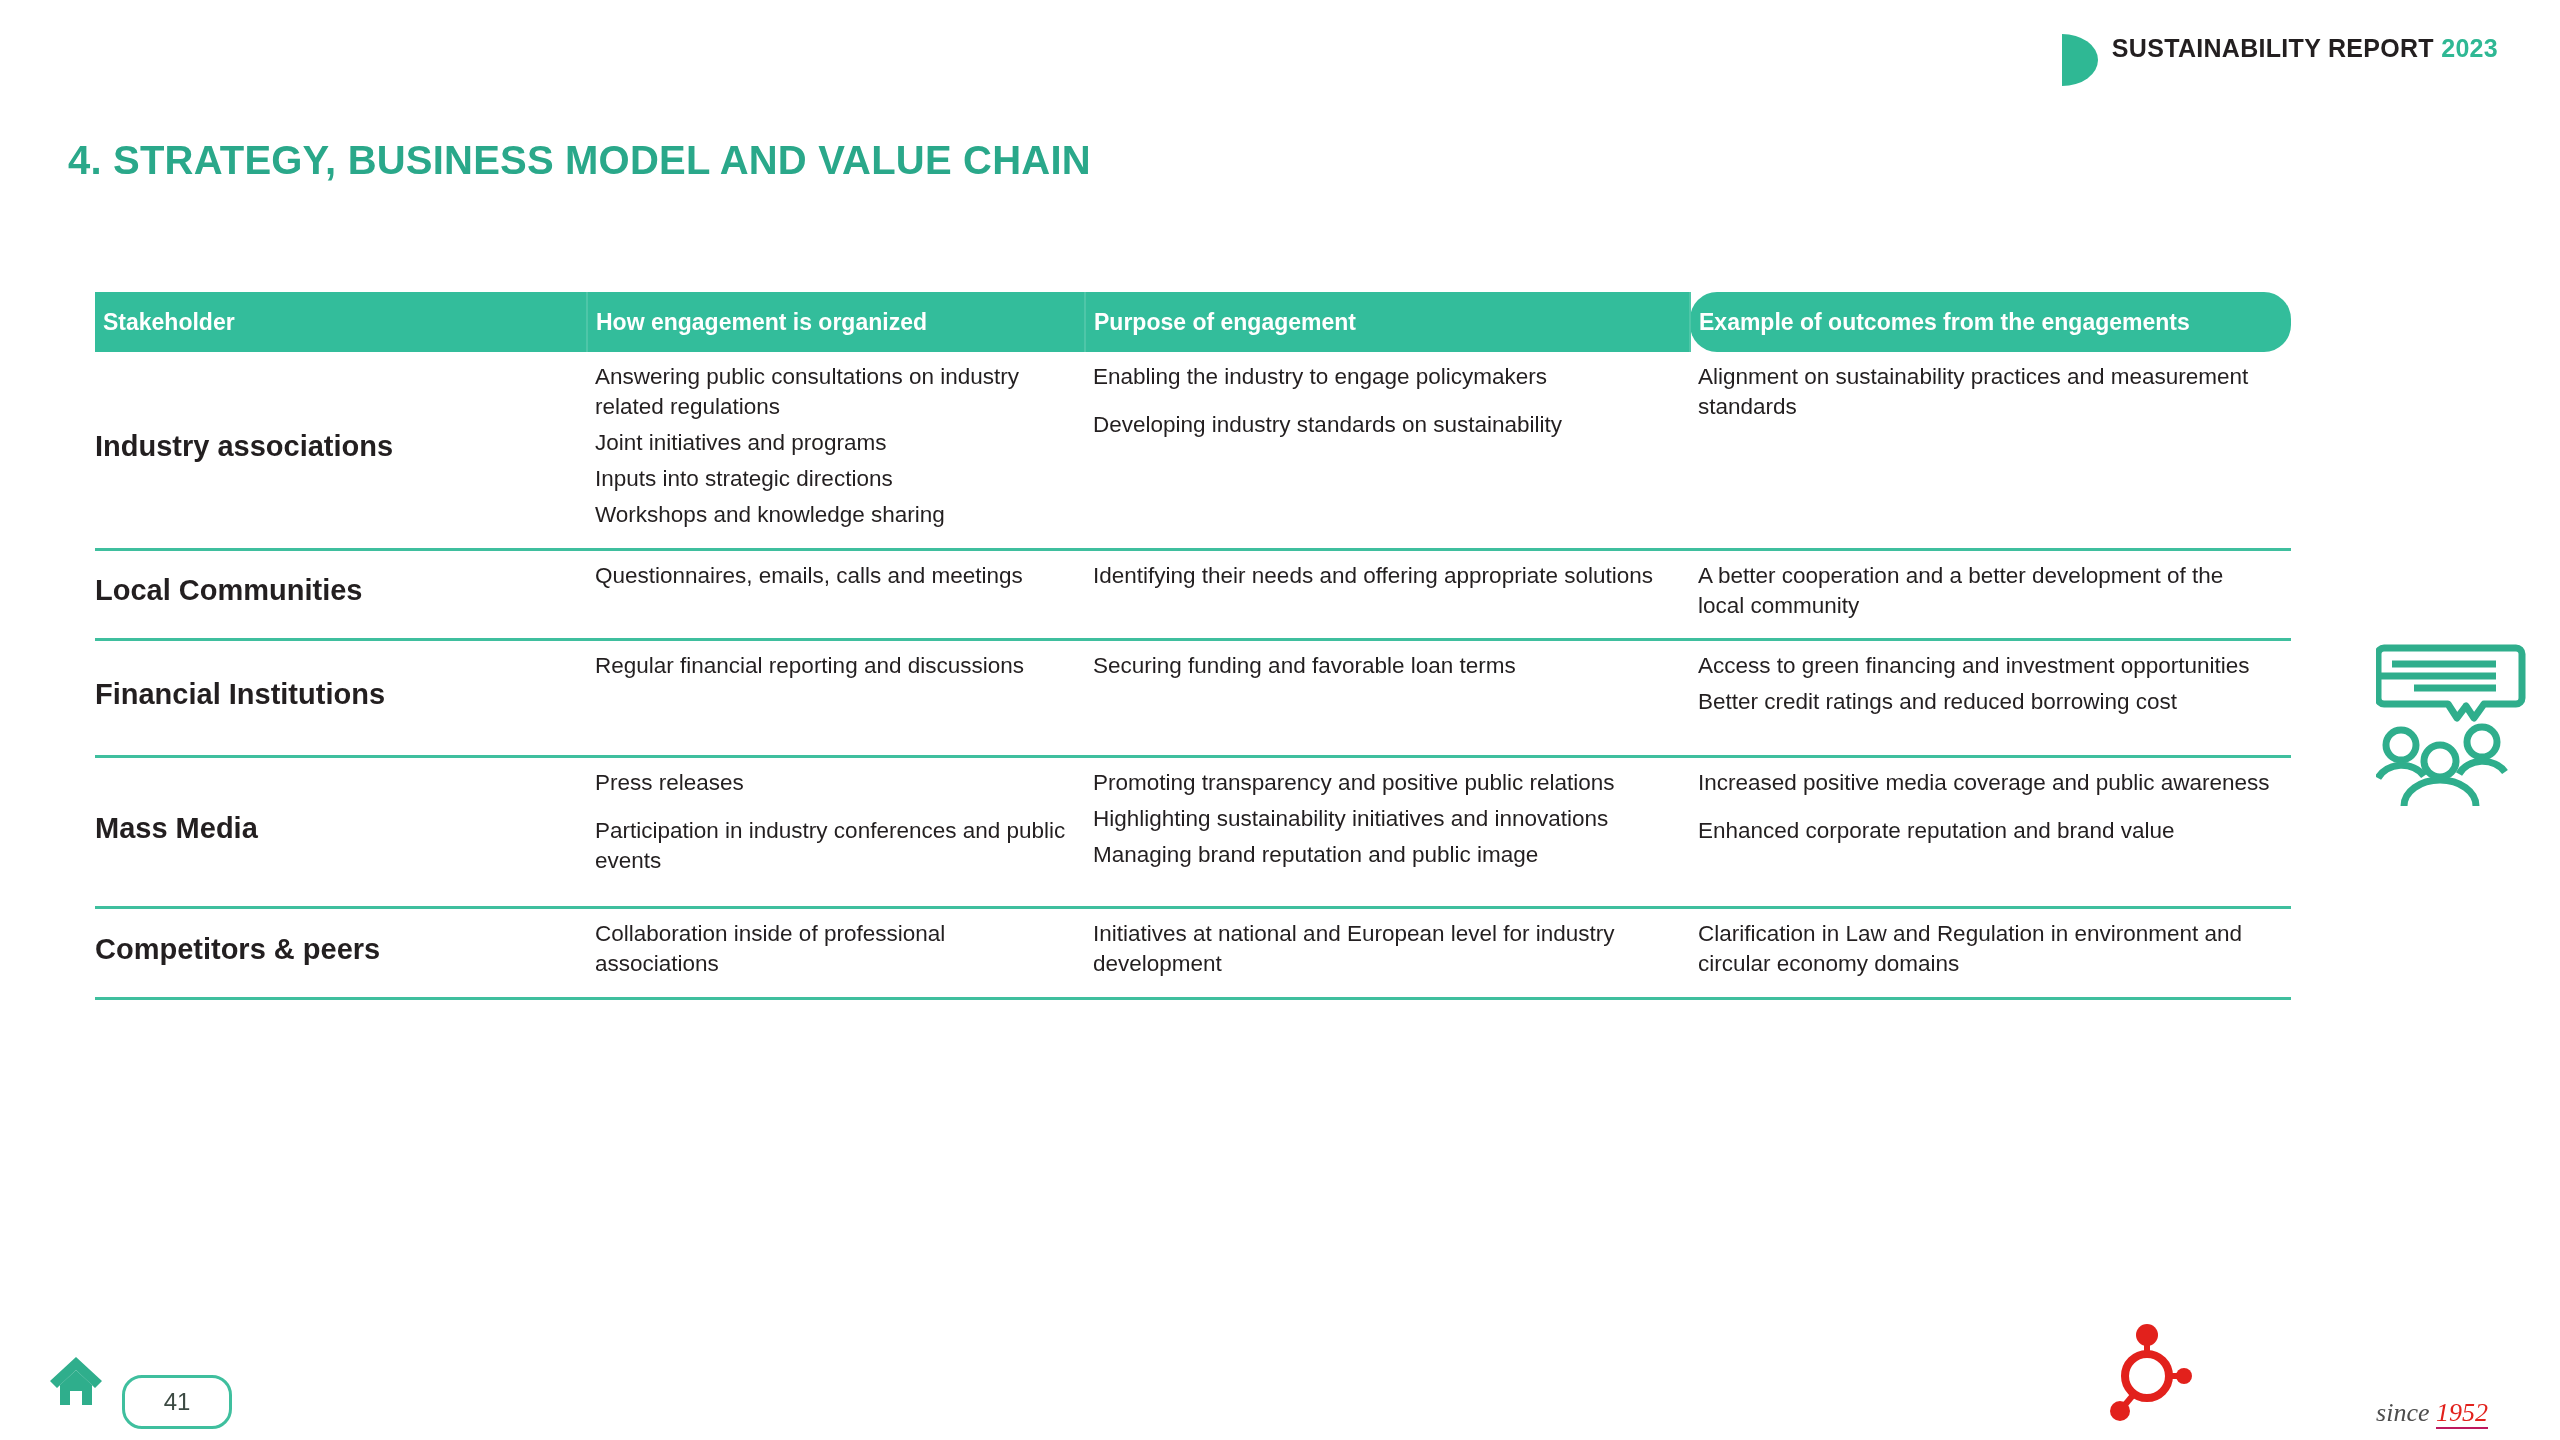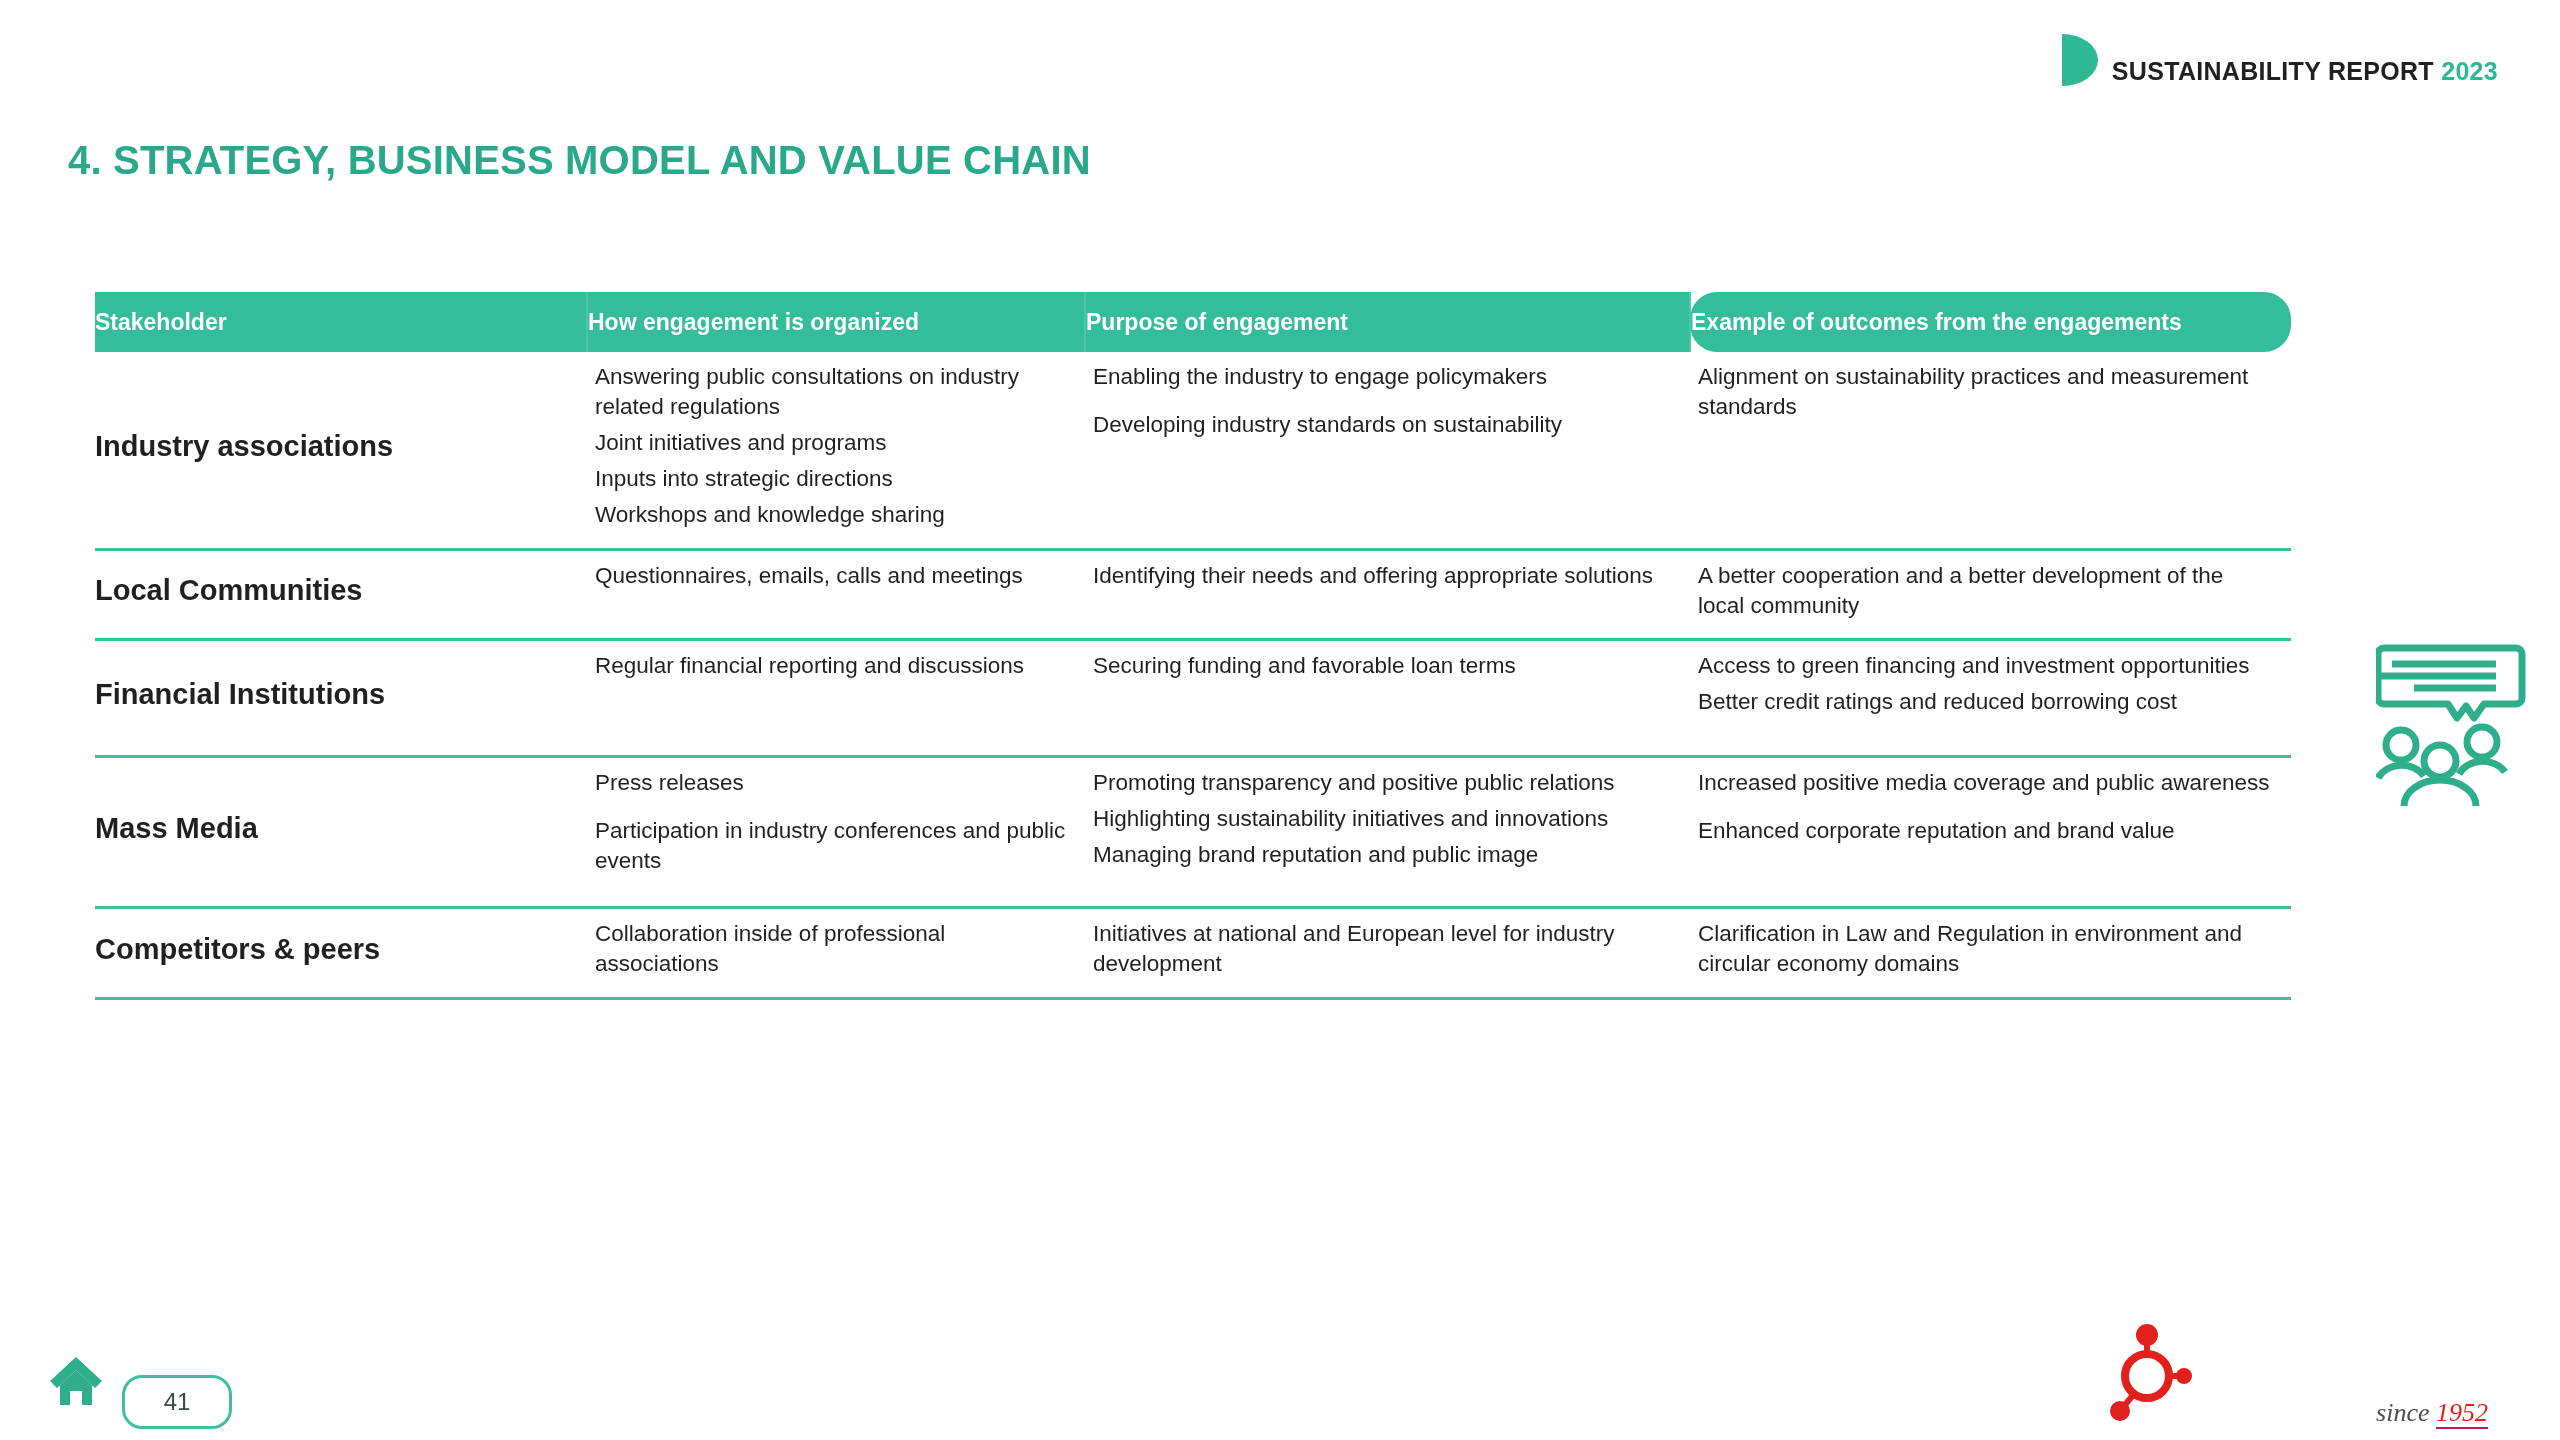--- a/index.html
+++ b/index.html
@@ -15,21 +15,21 @@
     font-family: "Liberation Sans", sans-serif;
     color: #231f20;
   }
 
   
   .report-header {
     position: absolute;
     top: 34px;
     right: 62px;
     display: flex;
-    align-items: flex-end;
+    align-items: flex-start;
     gap: 14px;
   }
   .header-mark {
     width: 36px;
     height: 52px;
     background: #2fb894;
     border-top-right-radius: 36px 26px;
     border-bottom-right-radius: 36px 26px;
   }
   .header-text {
@@ -71,21 +71,21 @@
   .stk-table colgroup .c2 { width: 498px; }
   .stk-table colgroup .c3 { width: 605px; }
   .stk-table colgroup .c4 { width: 601px; }
 
   .stk-table thead th {
     background: #33bd9b;
     color: #ffffff;
     font-size: 23px;
     font-weight: bold;
     text-align: left;
-    padding: 14px 0 14px 0;
+    padding: 14px 0 14px 8px;
     height: 32px;
     vertical-align: middle;
     border-right: 2px solid #4ec6a8;
   }
   .stk-table thead th:last-child { border-right: none; border-radius: 27px; }
 
   .stk-table tbody td {
     vertical-align: top;
     padding: 10px 16px 18px 8px;
     font-size: 22.5px;

